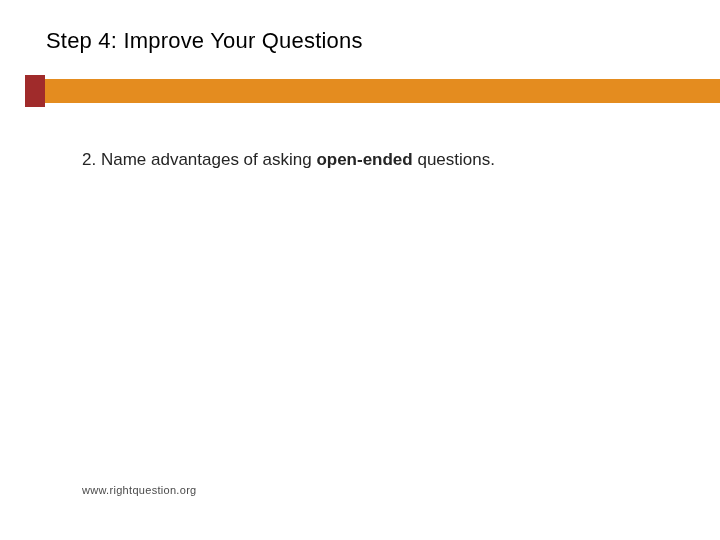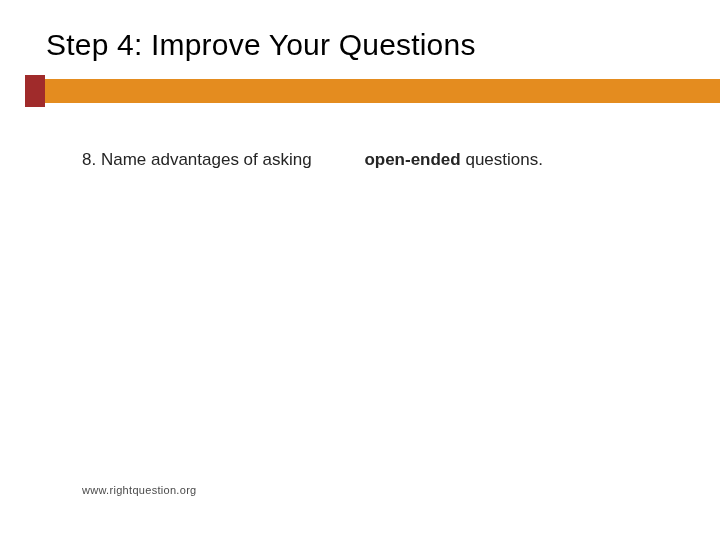--- a/index.html
+++ b/index.html
@@ -9,21 +9,21 @@
     }
     body {
       width: 720px;
       height: 540px;
       background: #ffffff;
       font-family: Arial, Helvetica, sans-serif;
       position: relative;
       overflow: hidden;
     }
     .slide-title {
-      font-size: 30px;
+      font-size: 22px;
       font-weight: 400;
       color: #000000;
       padding: 28px 0 0 46px;
       letter-spacing: 0.2px;
     }
     .accent-block {
       position: absolute;
       left: 25px;
       top: 75px;
       width: 20px;
@@ -40,36 +40,35 @@
     }
     .body-text {
       position: absolute;
       left: 82px;
       top: 150px;
       font-size: 17px;
       color: #252525;
     }
     .body-text .bold {
       font-weight: bold;
-      margin-left: 48px;
     }
     .footer {
       position: absolute;
       left: 82px;
       bottom: 44px;
       font-size: 11px;
       color: #4a4a4a;
       letter-spacing: 0.3px;
     }
   </style>
 </head>
 <body>
 
 <div class="slide-title">Step 4: Improve Your Questions</div>
 
 <div class="accent-block"></div>
 <div class="accent-bar"></div>
 
 <div class="body-text">
-  <span>8. Name advantages of asking </span><span class="bold">open-ended</span><span> questions.</span>
+  <span>2. Name advantages of asking </span><span class="bold">open-ended</span><span> questions.</span>
 </div>
 
 <div class="footer">www.rightquestion.org</div>
 
 </body></html>

